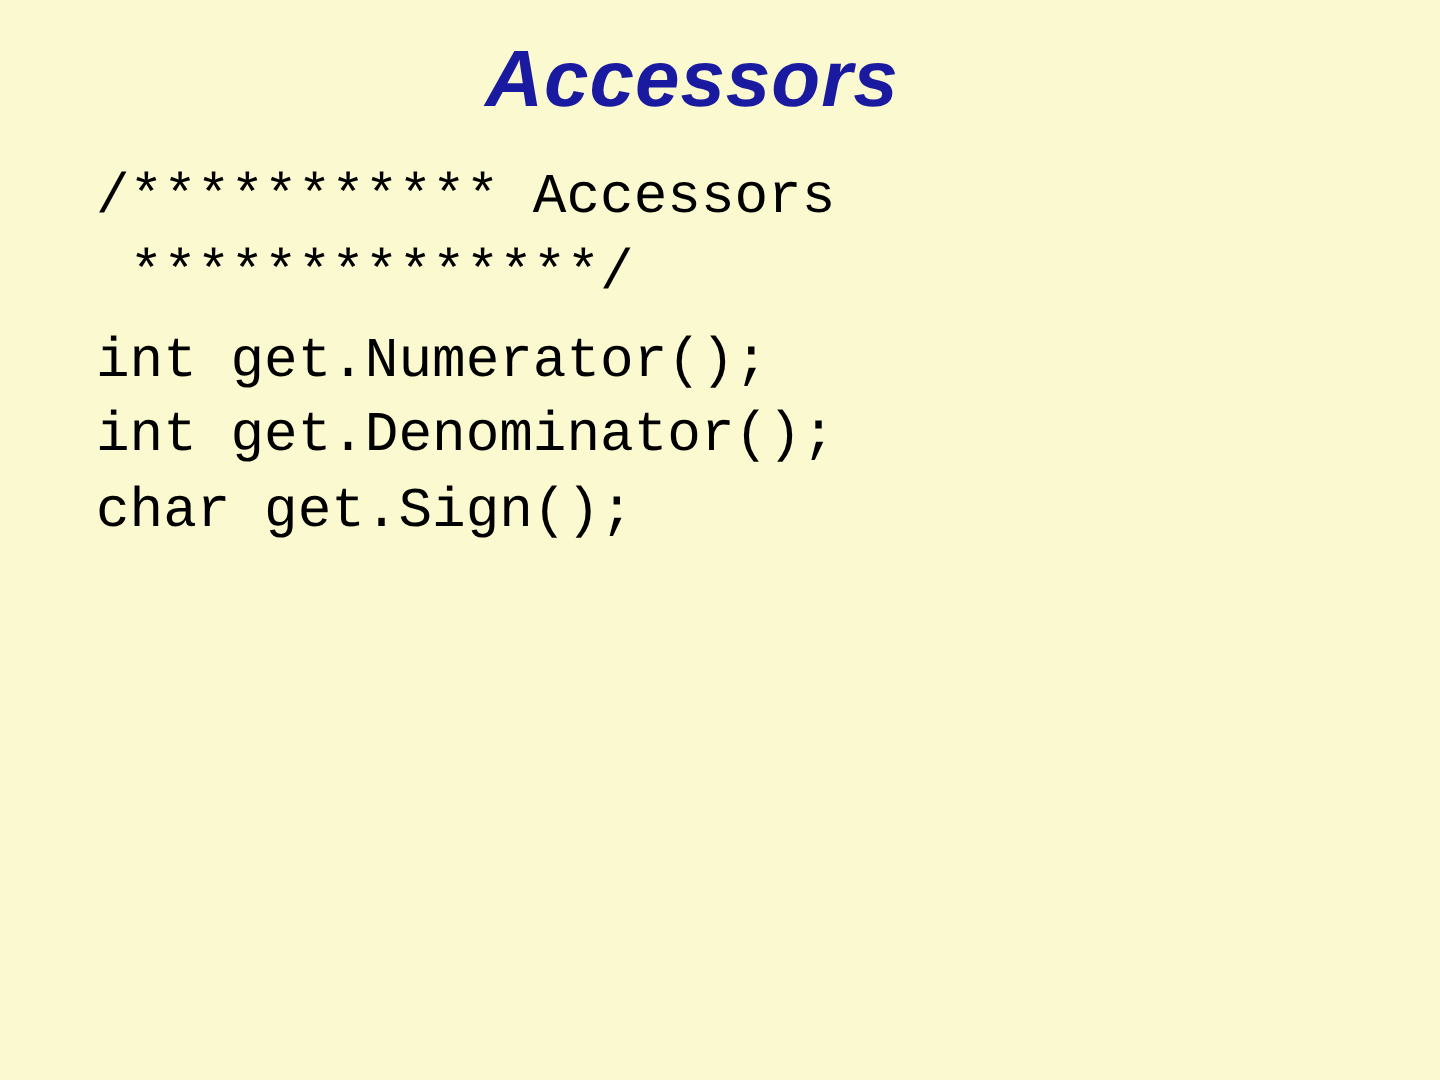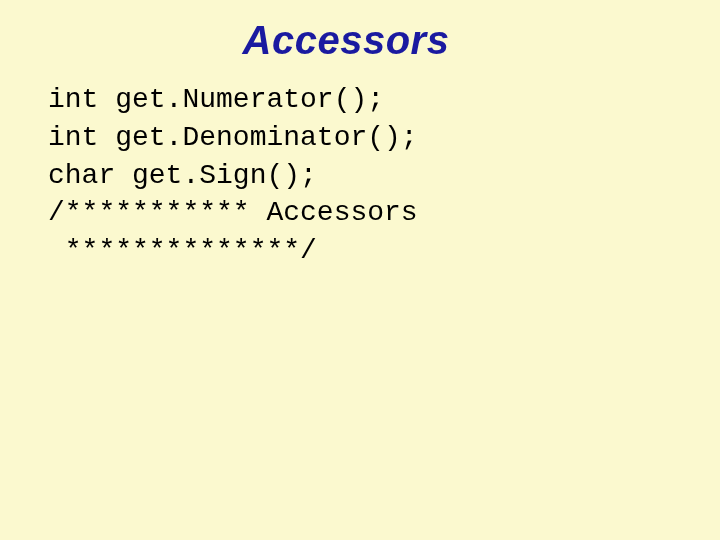--- a/index.html
+++ b/index.html
@@ -39,19 +39,19 @@
   .comment {
     margin-bottom: 6px;
   }
 </style>
 </head>
 <body>
 
 <div class="slide">
   <h1 class="title">Accessors</h1>
 
+  <div class="code-block comment"><span>/*********** Accessors</span>
+<span> **************/</span></div>
+
   <div class="code-block"><span>int get.Numerator();</span>
 <span>int get.Denominator();</span>
 <span>char get.Sign();</span></div>
-
-  <div class="code-block comment"><span>/*********** Accessors</span>
-<span> **************/</span></div>
 </div>
 
 </body></html>

